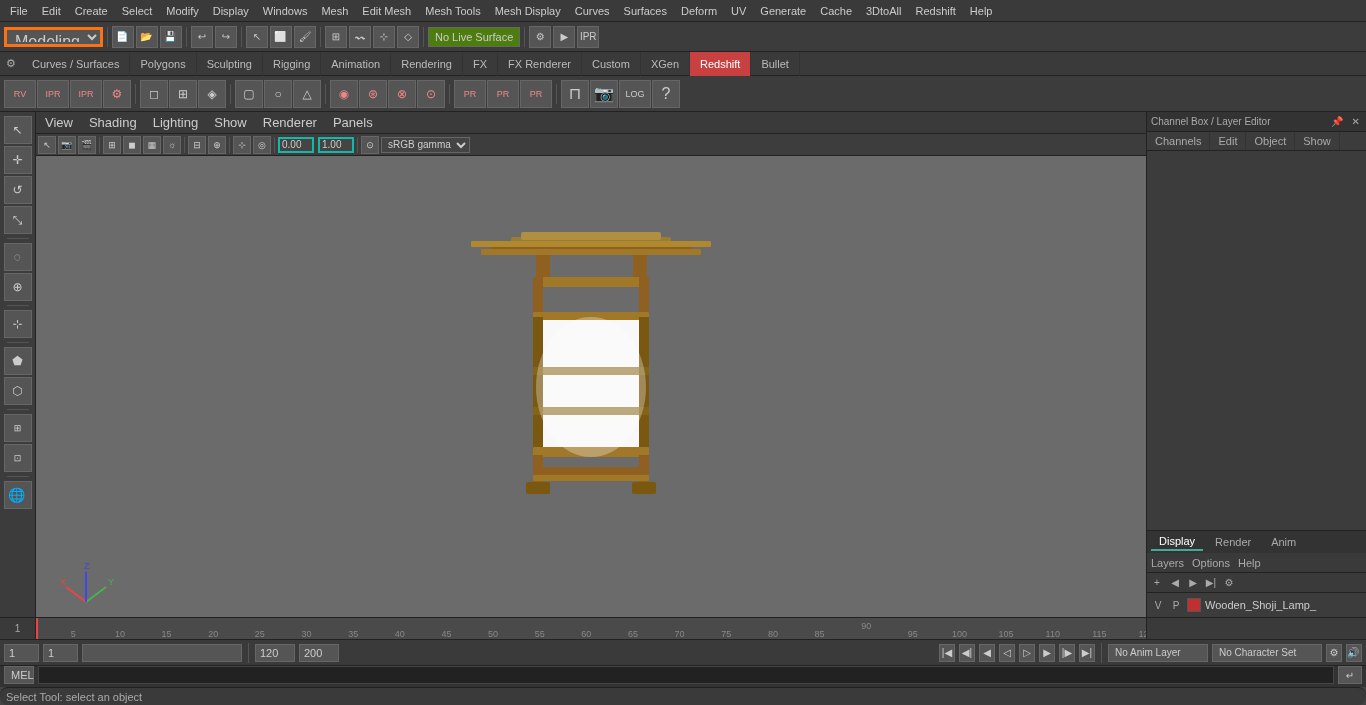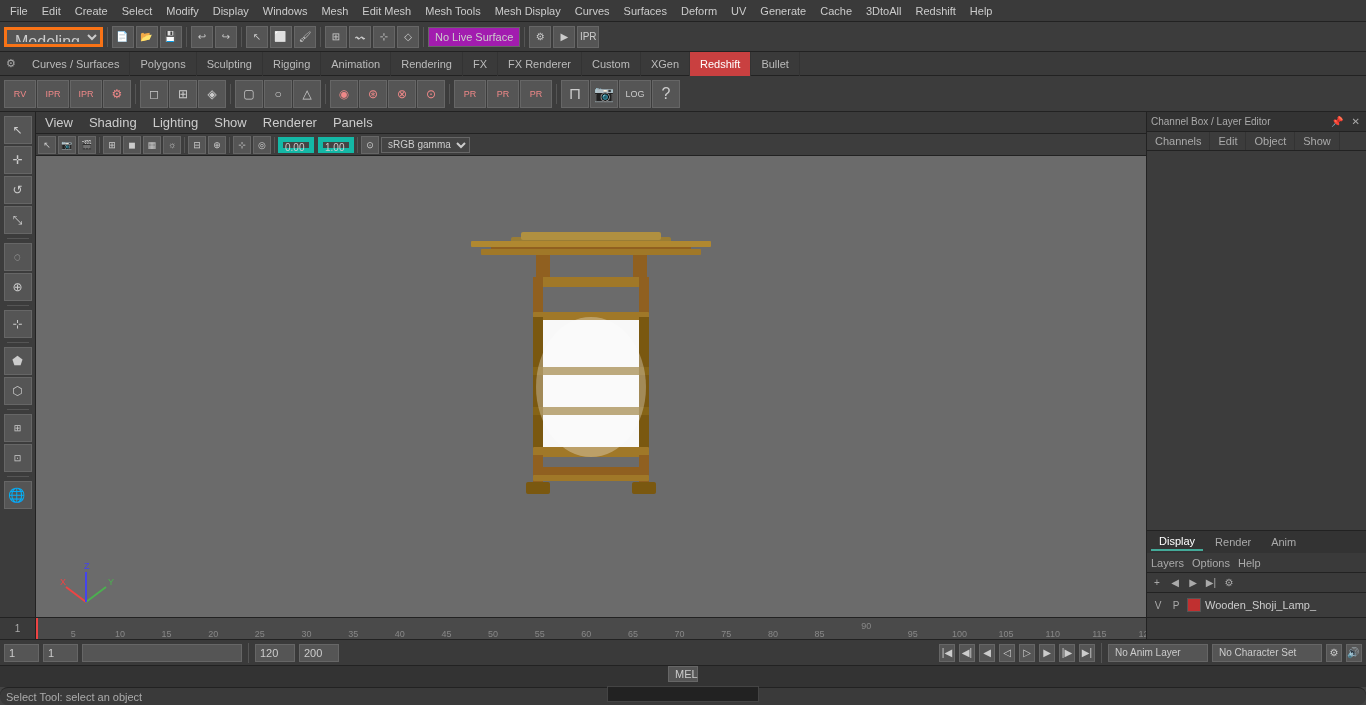--- a/index.html
+++ b/index.html
@@ -63,21 +63,21 @@
       cursor: pointer;
       font-size: 10px;
     }
     .tb-separator {
       width: 1px;
       height: 20px;
       background: #555;
       margin: 0 2px;
     }
     .tb-label {
-      background: #a21caf;
+      background: #4d7c0f;
       border: 1px solid #666;
       color: #ccc;
       padding: 2px 6px;
       font-size: 11px;
       height: 20px;
       display: flex;
       align-items: center;
     }
 
     
@@ -365,27 +365,25 @@
       align-items: center;
       justify-content: center;
       cursor: pointer;
       font-size: 10px;
       color: #ccc;
     }
 
     
     #script-bar {
       display: flex;
-      align-items: center;
       background: #333;
       height: 22px;
       border-top: 1px solid #222;
       padding: 0 4px;
       gap: 4px;
-      flex-direction: column;
     }
     #script-input {
       flex: 1;
       background: #222;
       border: 1px solid #444;
       color: #ccc;
       padding: 1px 4px;
       font-size: 11px;
       height: 18px;
     }
@@ -424,21 +422,21 @@
       background: #555;
       border: 1px solid #666;
       cursor: pointer;
       font-size: 9px;
       color: #ccc;
       padding: 0 2px;
     }
     .vp-tb-separator { width: 1px; height: 16px; background: #555; margin: 0 1px; }
     .vp-tb-input {
       background: #444;
-      border: 5px solid #14b8a6;
+      border: 2px solid #14b8a6;
       color: #ccc;
       width: 36px;
       height: 16px;
       font-size: 10px;
       padding: 0 2px;
     }
     .vp-tb-select {
       background: #444;
       border: 1px solid #666;
       color: #ccc;

